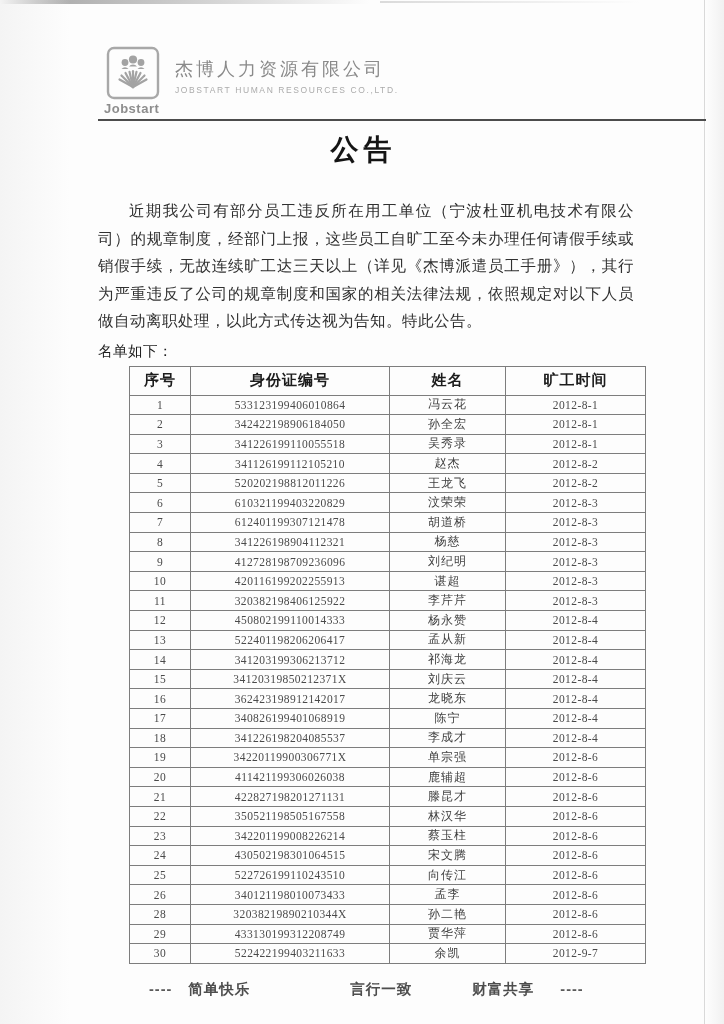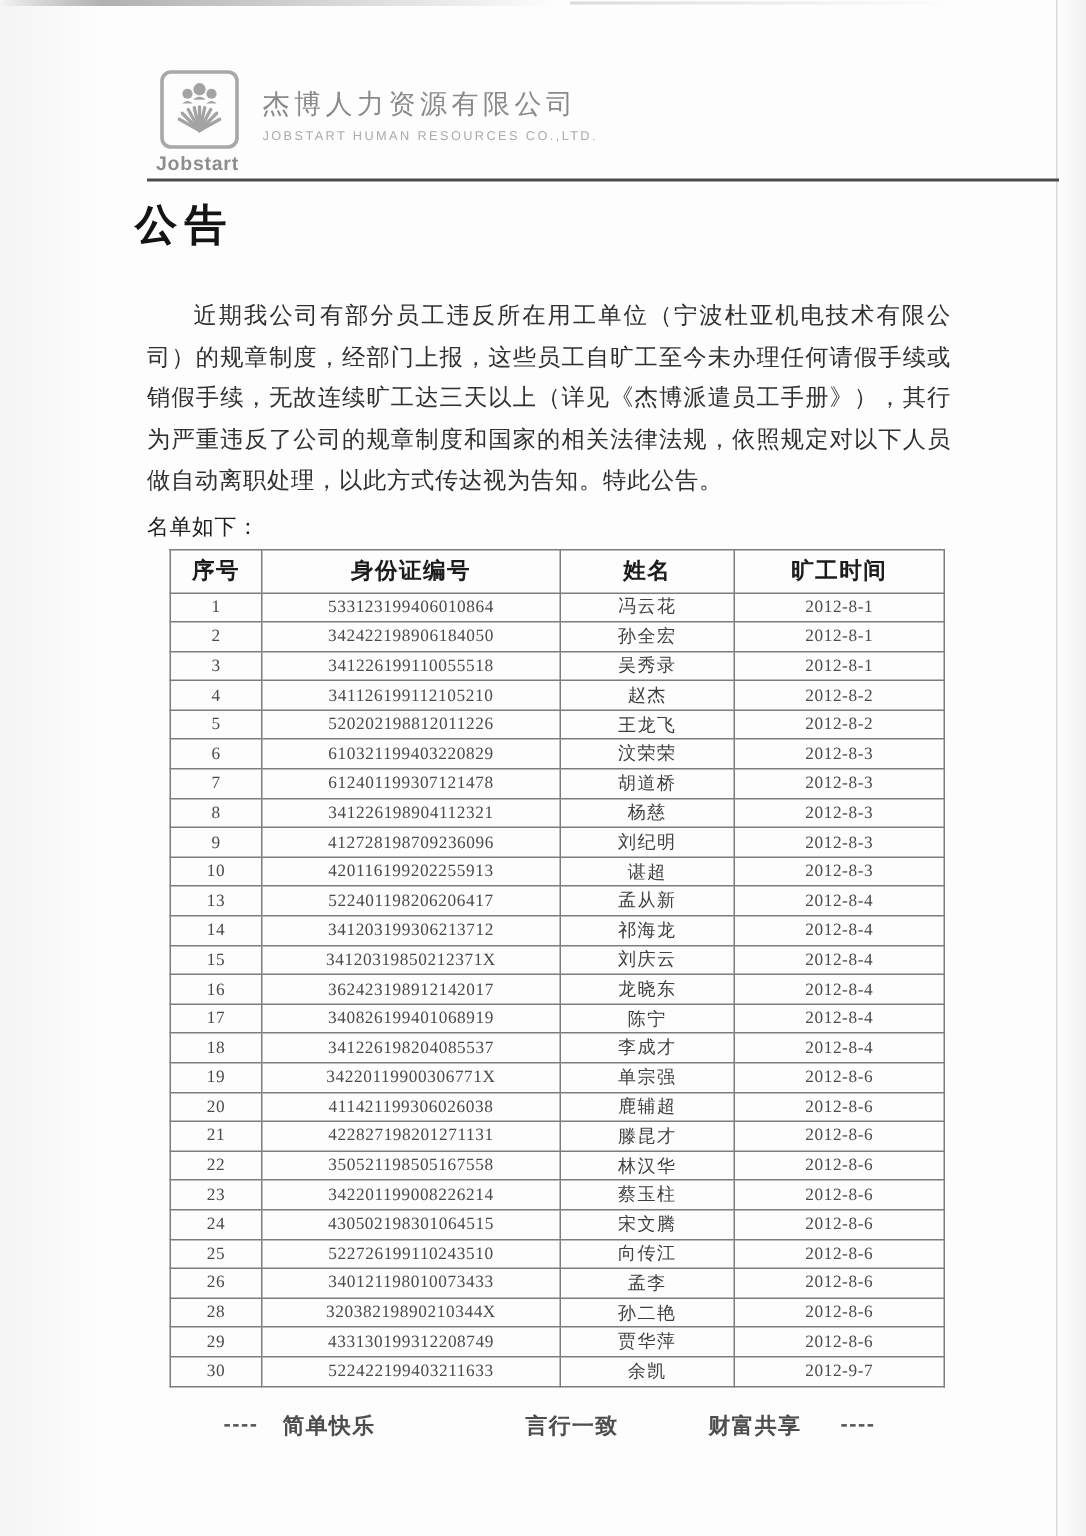--- a/index.html
+++ b/index.html
@@ -48,39 +48,39 @@
   .company{margin-left:13px;padding-top:11px;}
   .company-cn{font-size:18px;color:#8a8a8a;letter-spacing:3px;font-family:"Liberation Sans", sans-serif;}
   .company-en{font-size:8.5px;color:#ababab;letter-spacing:1.6px;margin-top:4px;font-family:"Liberation Sans", sans-serif;}
   .header-rule{
     height:2px;background:#4c4c4c;border:none;
     margin:3px 0 0 -6px;width:608px;
   }
 
   
   .doc-title{
-    font-size:28px;font-weight:bold;color:#141414;
+    text-align:center;font-size:28px;font-weight:bold;color:#141414;
     letter-spacing:5px;margin:10px 0 8px -14px;
   }
   .doc-body{
     font-size:15.5px;line-height:27.5px;color:#303030;
     text-align:justify;text-indent:2em;
     width:536px;margin-left:-6px;
     letter-spacing:.5px;
     margin-top:28px;
   }
   .list-label{
     font-size:14.5px;font-weight:normal;color:#1e1e1e;
     margin:7px 0 5px -6px;letter-spacing:.5px;
   }
 
   
   table.roster{
     border-collapse:collapse;
-    margin-left:9px;width:516px;
+    margin-left:25px;width:516px;
     table-layout:fixed;
   }
   table.roster col.c1{width:61px;}
   table.roster col.c2{width:199px;}
   table.roster col.c3{width:116px;}
   table.roster col.c4{width:140px;}
   table.roster,
   table.roster th, table.roster td{
     border:1px solid #7d7d7d;
   }
@@ -230,20 +230,32 @@
           <td class="name">刘纪明</td>
           <td>2012-8-3</td>
         </tr>
         <tr>
           <td>10</td>
           <td>420116199202255913</td>
           <td class="name">谌超</td>
           <td>2012-8-3</td>
         </tr>
         <tr>
+          <td>11</td>
+          <td>320382198406125922</td>
+          <td class="name">李芹芹</td>
+          <td>2012-8-3</td>
+        </tr>
+        <tr>
+          <td>12</td>
+          <td>450802199110014333</td>
+          <td class="name">杨永赞</td>
+          <td>2012-8-4</td>
+        </tr>
+        <tr>
           <td>13</td>
           <td>522401198206206417</td>
           <td class="name">孟从新</td>
           <td>2012-8-4</td>
         </tr>
         <tr>
           <td>14</td>
           <td>341203199306213712</td>
           <td class="name">祁海龙</td>
           <td>2012-8-4</td>

